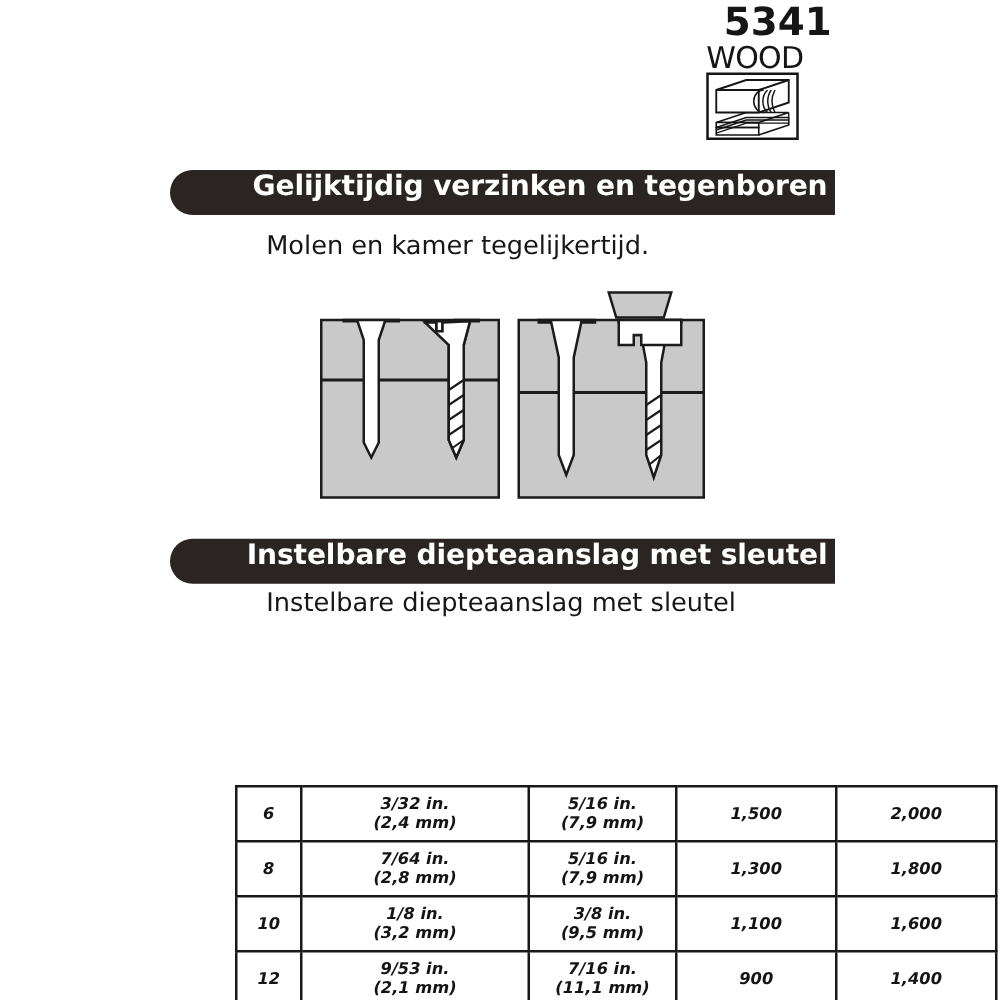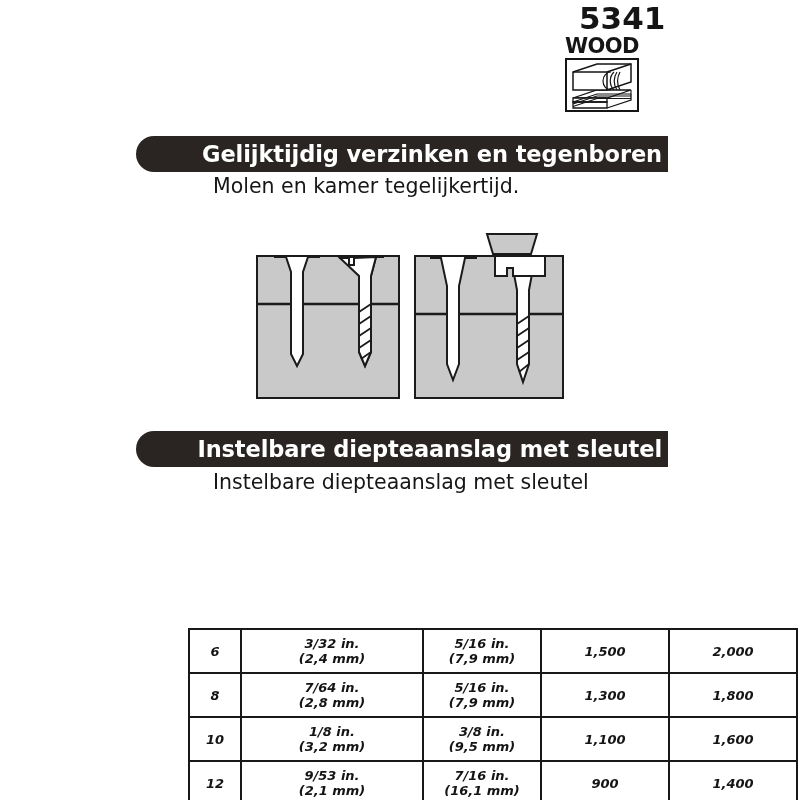--- a/index.html
+++ b/index.html
@@ -28,43 +28,43 @@
     line-height: 33px;
     color: #151515;
   }
   #wood-badge {
     position: absolute;
     left: 565px;
     top: 36px;
     width: 90px;
   }
   #wood-word {
-    font-size: 21px;
-    font-weight: bold;
+    font-size: 24px;
+    font-weight: normal;
     letter-spacing: -0.6px;
     line-height: 20px;
     color: #151515;
   }
   #wood-icon-box {
     margin-top: 2px;
     width: 74px;
     height: 54px;
     border: 2px solid #151515;
     background: #ffffff;
     box-sizing: border-box;
   }
 
   
   .banner {
     position: absolute;
     height: 36px;
     background: #2a2422;
     border-radius: 18px 0 0 18px;
     display: flex;
-    align-items: center;
+    align-items: flex-start;
     justify-content: flex-end;
   }
   .banner-title {
     color: #ffffff;
     font-size: 22.5px;
     font-weight: bold;
     letter-spacing: -0.1px;
     padding-right: 6px;
     white-space: nowrap;
   }
@@ -72,21 +72,21 @@
   #banner-two { left: 136px; top: 431px; width: 532px; }
 
   .banner-sub {
     position: absolute;
     left: 213px;
     font-size: 20.5px;
     line-height: 25px;
     color: #161616;
     white-space: nowrap;
   }
-  #sub-one { top: 174px; }
+  #sub-one { top: 184px; }
   #sub-two { top: 470px; }
 
   
   #illustration {
     position: absolute;
     left: 255px;
     top: 232px;
     width: 410px;
     height: 180px;
   }
@@ -311,21 +311,21 @@
         <tr>
           <td class="col-gauge">
             <span class="cell-line">12</span>
           </td>
           <td>
             <span class="cell-line">9/53 in.</span>
             <span class="cell-line">(2,1 mm)</span>
           </td>
           <td>
             <span class="cell-line">7/16 in.</span>
-            <span class="cell-line">(16,1 mm)</span>
+            <span class="cell-line">(11,1 mm)</span>
           </td>
           <td>
             <span class="cell-line">900</span>
           </td>
           <td>
             <span class="cell-line">1,400</span>
           </td>
         </tr>
       </tbody>
   </table>

